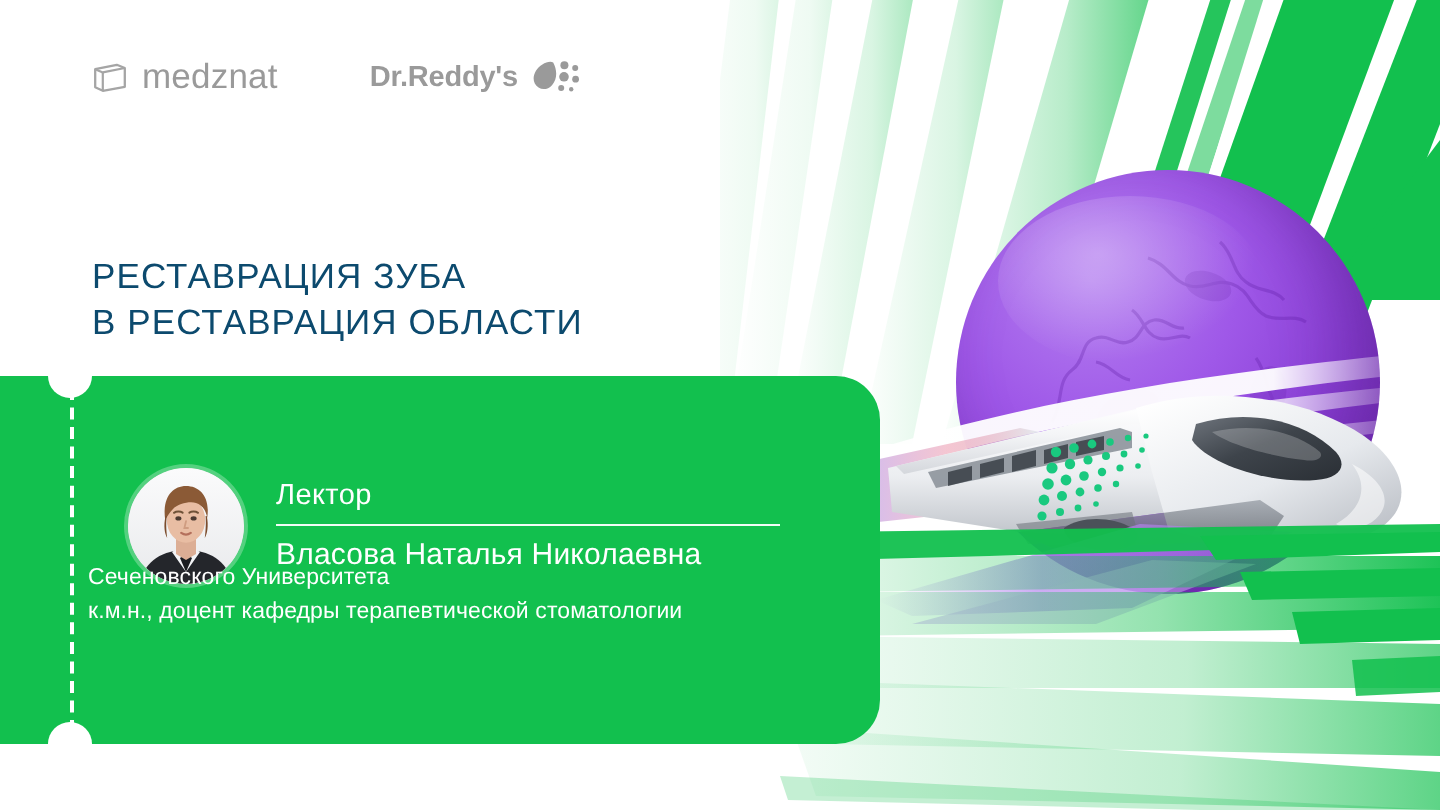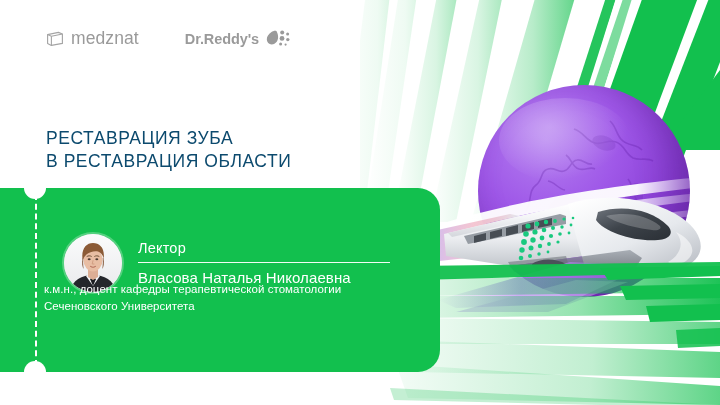--- a/index.html
+++ b/index.html
@@ -518,20 +518,20 @@
         </div>
 
         <div class="lect-texts">
           <div class="lect-label">Лектор</div>
           <div class="lect-rule"></div>
           <div class="lect-name">Власова Наталья Николаевна</div>
         </div>
       </div>
 
       <div class="lect-desc">
+        <span>Сеченовского Университета</span>
         <span>к.м.н., доцент кафедры терапевтической стоматологии</span>
-        <span>Сеченовского Университета</span>
       </div>
 
     </div>
   </div>
 
 </div>
 
 </body></html>

